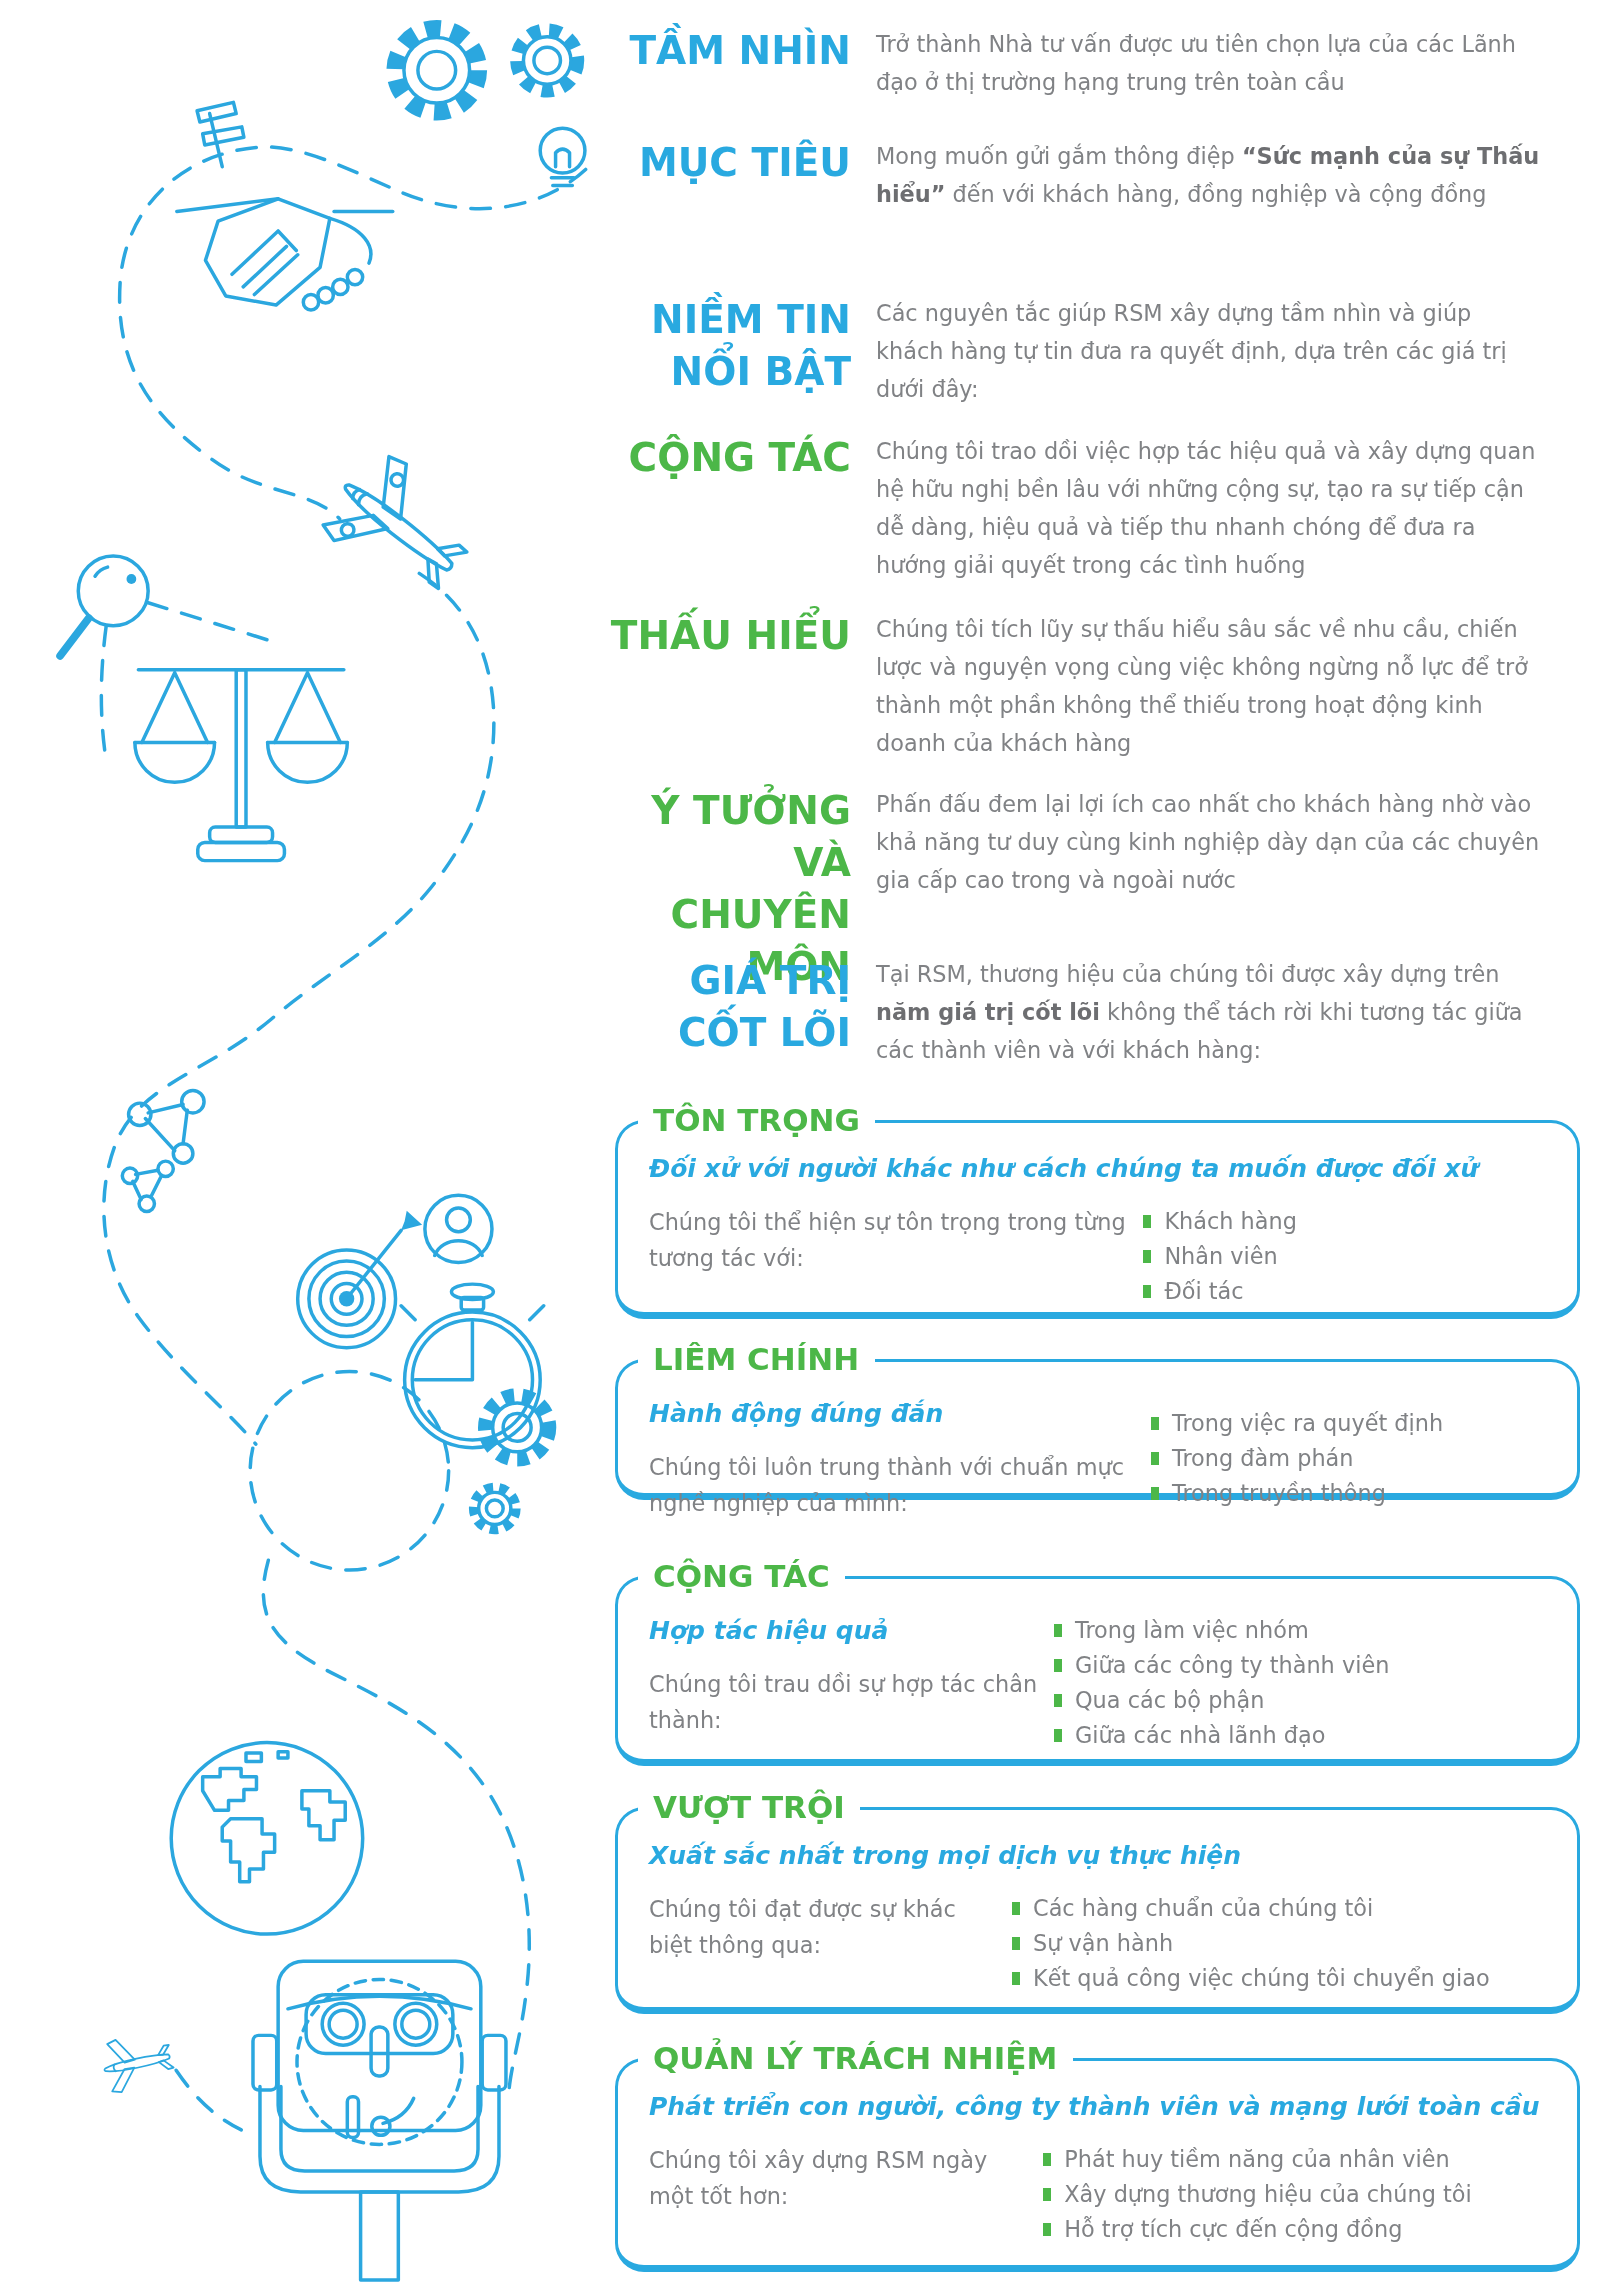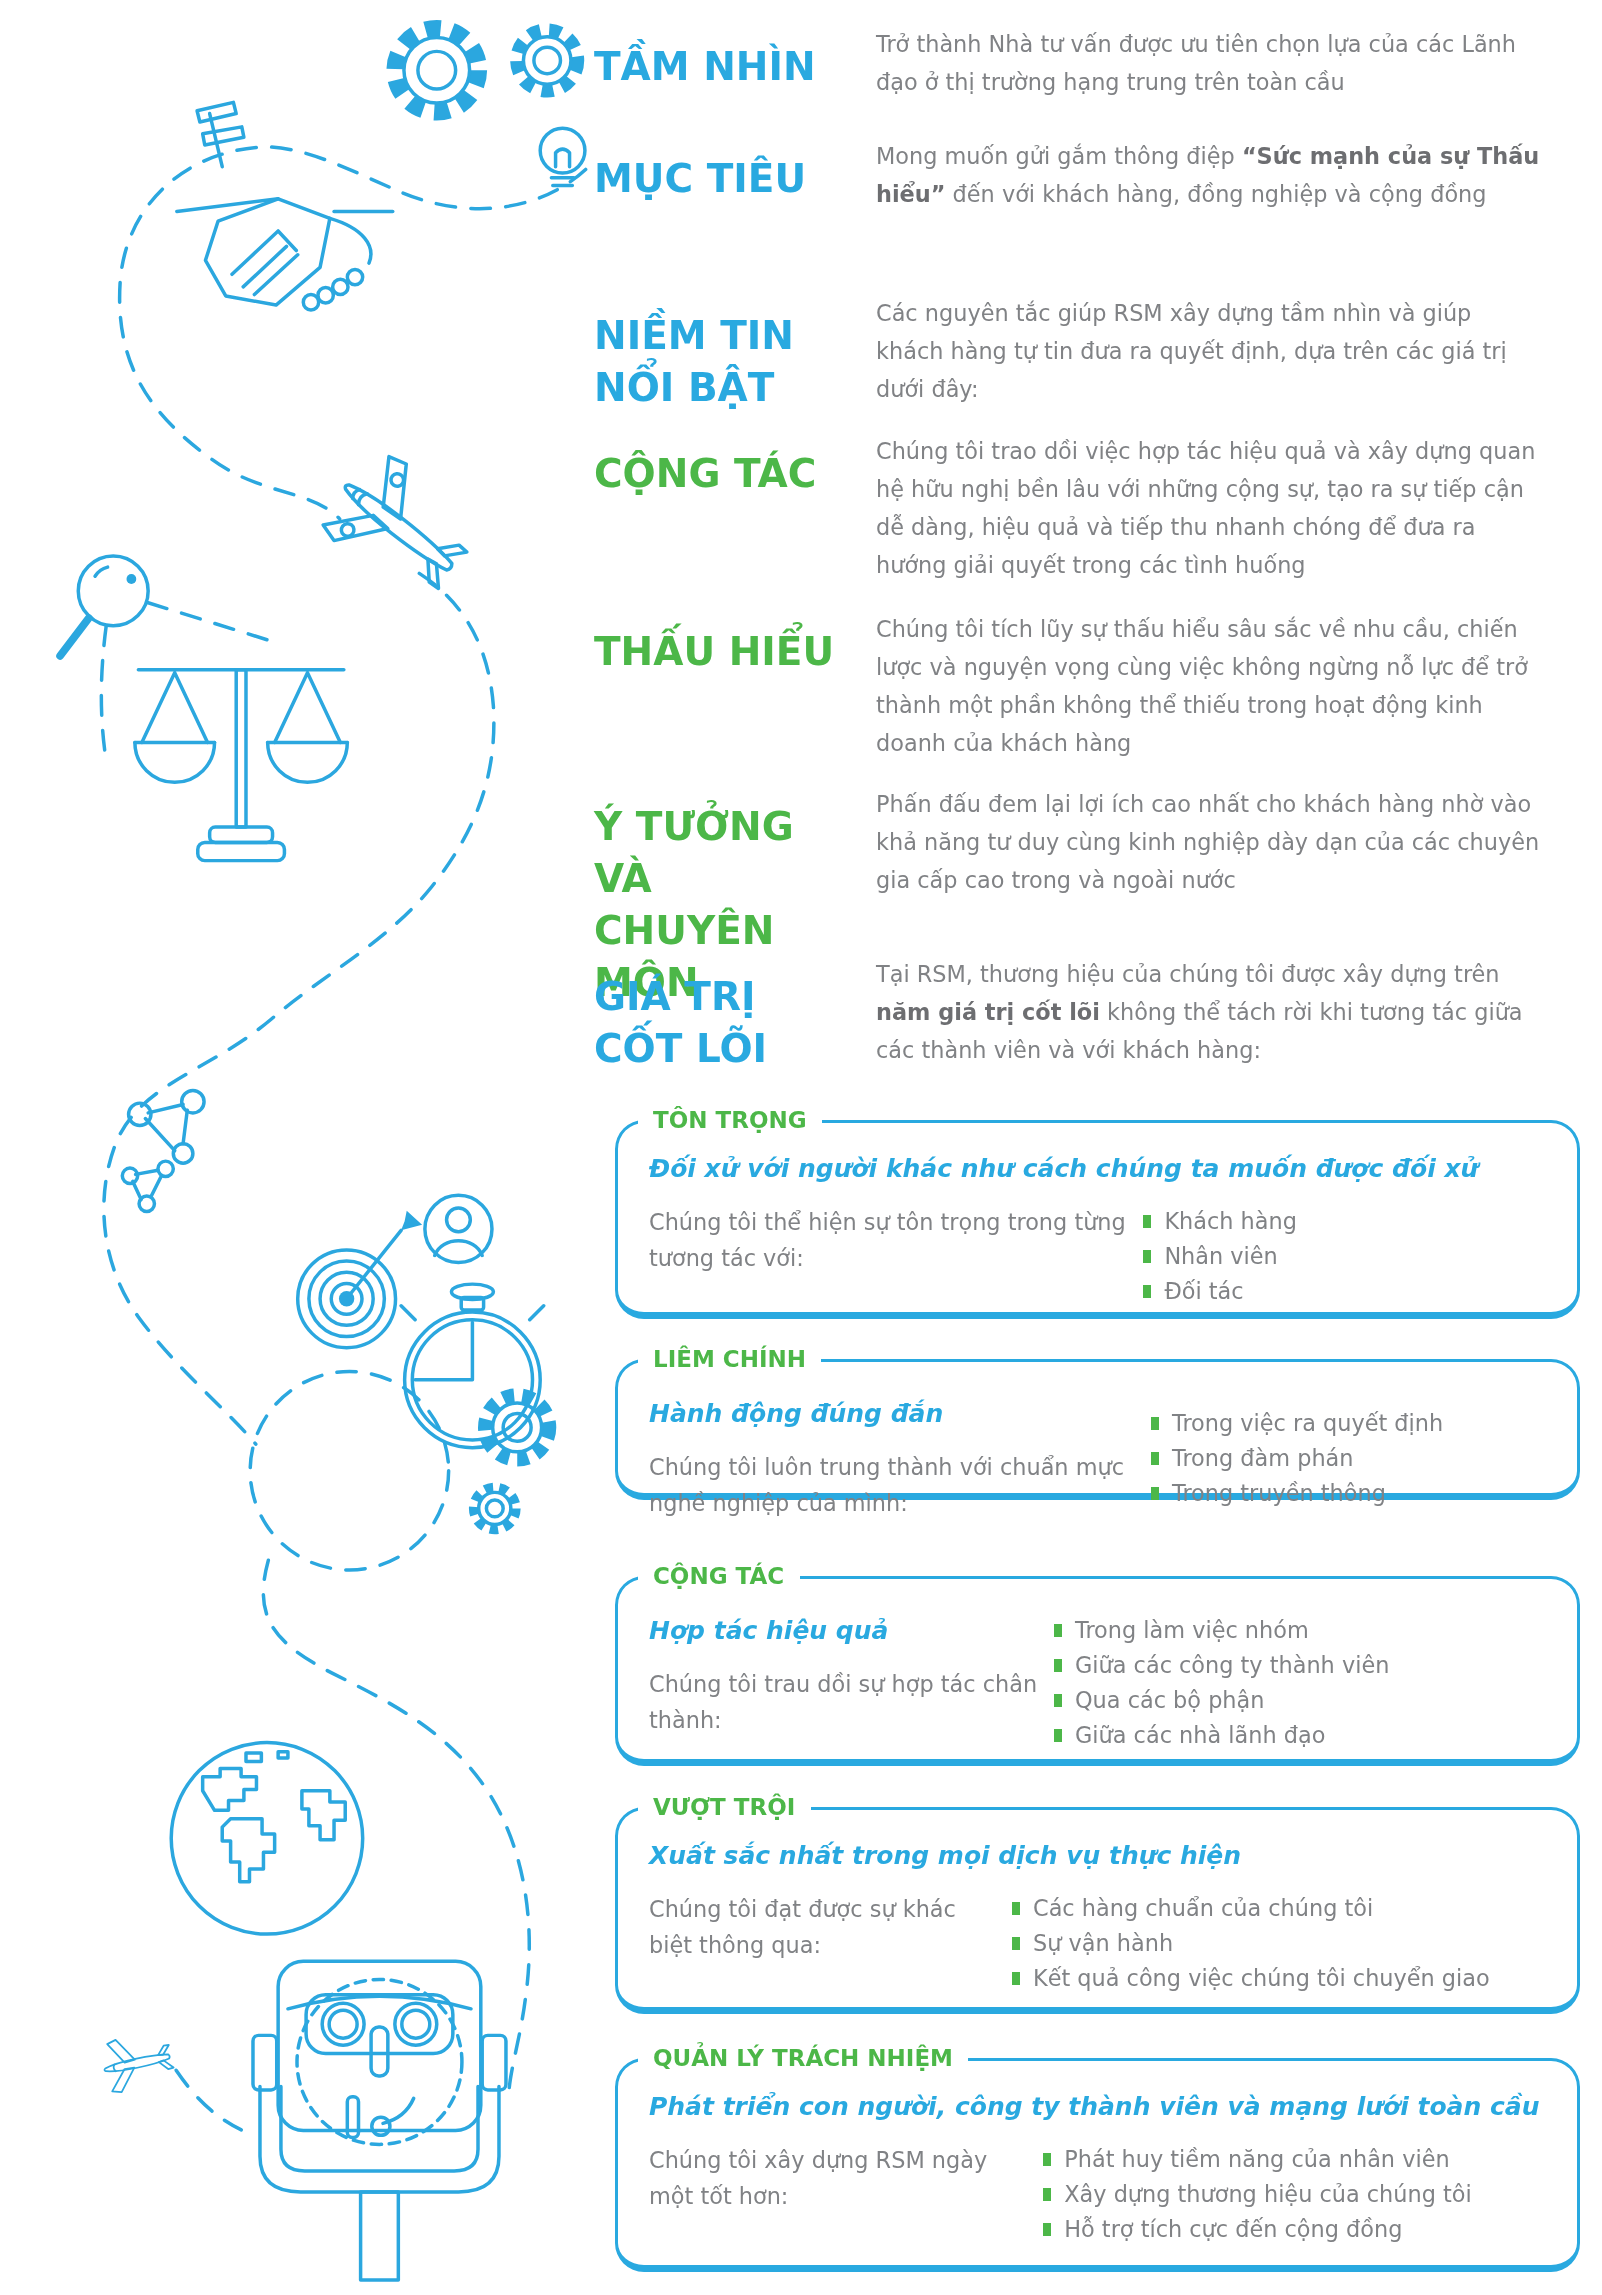--- a/index.html
+++ b/index.html
@@ -8,42 +8,42 @@
   
   #art{position:absolute;left:0;top:0;}
   .ln{fill:none;stroke:#2BA7DF;stroke-width:5;stroke-linecap:round;stroke-linejoin:round;}
   .lnthick{fill:none;stroke:#2BA7DF;stroke-width:11;stroke-linecap:round;}
   .dash{fill:none;stroke:#2BA7DF;stroke-width:5;stroke-linecap:round;stroke-dasharray:28 22;}
   .dash2{fill:none;stroke:#2BA7DF;stroke-width:5;stroke-linecap:round;stroke-dasharray:15 11;}
   .teeth{fill:none;stroke:#2BA7DF;}
   .bluefill{fill:#2BA7DF;stroke:none;}
   
   .intro-row{position:absolute;left:594px;width:957px;display:flex;align-items:flex-start;}
-  .intro-title{width:257px;text-align:left;font-weight:bold;font-size:39px;line-height:52px;letter-spacing:0px;margin-top:16px;}
+  .intro-title{width:257px;text-align:right;font-weight:bold;font-size:39px;line-height:52px;letter-spacing:0px;}
   .c-blue{color:#29A9E0;}
   .c-green{color:#4CB748;}
   .intro-desc{margin-left:25px;width:664px;font-size:22.4px;line-height:38px;color:#808285;}
   .seg-b{font-weight:bold;color:#6D6E71;}
   #row-tam-nhin{top:25px;}
   #row-muc-tieu{top:137px;}
   #row-niem-tin{top:294px;}
   #row-cong-tac-belief{top:432px;}
   #row-thau-hieu{top:610px;}
   #row-y-tuong{top:785px;}
   #row-gia-tri{top:955px;}
   
   .vbox{position:absolute;left:615px;width:965px;box-sizing:border-box;
         border:3.5px solid #29A9E0;border-bottom-width:7px;border-radius:29px;background:#fff;}
   #box-ton-trong{top:1120px;height:199px;}
   #box-liem-chinh{top:1359px;height:141px;}
   #box-cong-tac{top:1576px;height:190px;}
   #box-vuot-troi{top:1807px;height:207px;}
   #box-quan-ly{top:2058px;height:214px;}
   .vbox-title{position:absolute;top:-24px;left:19.6px;margin:0;background:#fff;padding:0 15.4px;
-              font-size:23px;line-height:43px;font-weight:bold;color:#4CB748;white-space:nowrap;}
+              font-size:31px;line-height:43px;font-weight:bold;color:#4CB748;white-space:nowrap;}
   .vbox-inner{padding:28px 31px 14px 31px;}
   .vbox-subtitle{font-size:25px;line-height:35px;font-weight:bold;font-style:italic;color:#29A9E0;}
   .vbox-cols{display:flex;margin-top:18px;gap:13px;}
   .vbox-cols.tight{margin-top:5.6px;}
   .vbox-lead{font-size:22.4px;line-height:36px;color:#808285;}
   .vbox-left .vbox-lead{margin-top:18px;}
   .vbox-bullets{list-style:none;margin:0;padding:0;font-size:22.4px;line-height:35px;color:#808285;}
   .vbox-bullets li{position:relative;padding-left:21px;}
   .vbox-bullets li::before{content:"";position:absolute;left:0;top:11.2px;width:7.7px;height:13.3px;background:#4CB748;}
   .bullets-center{align-self:center;}

